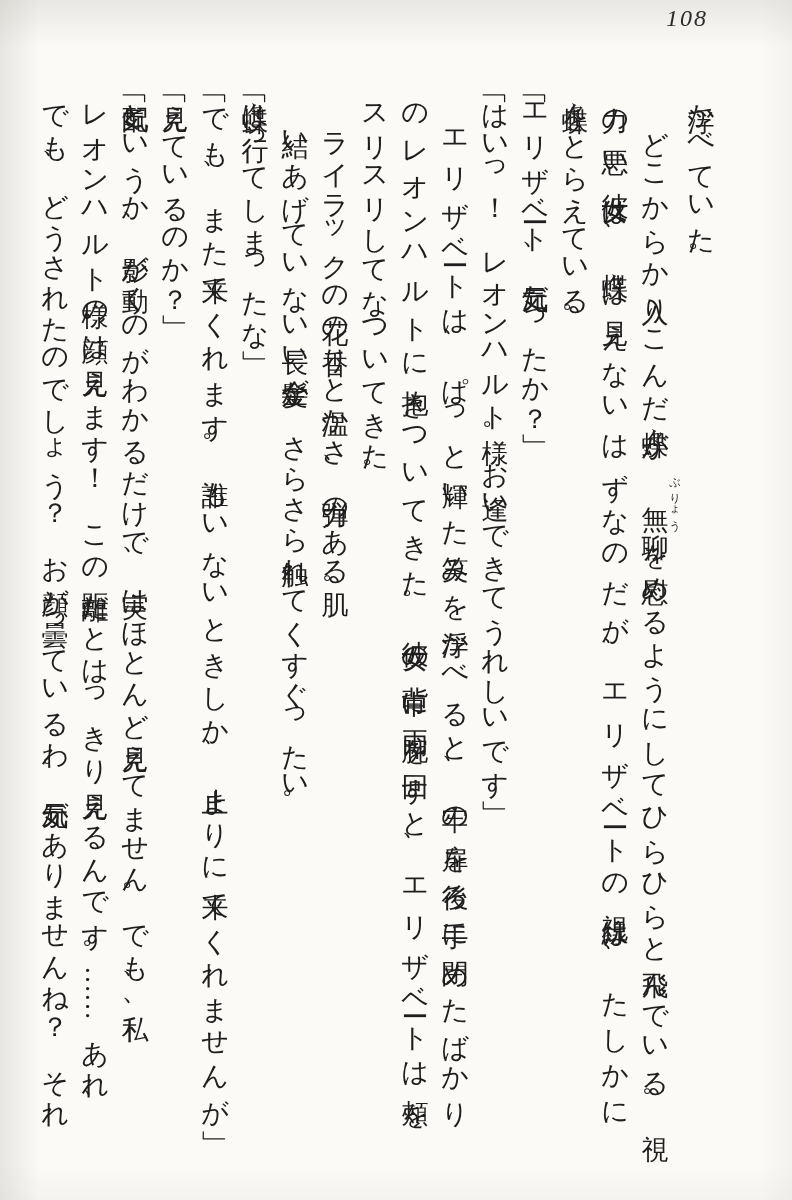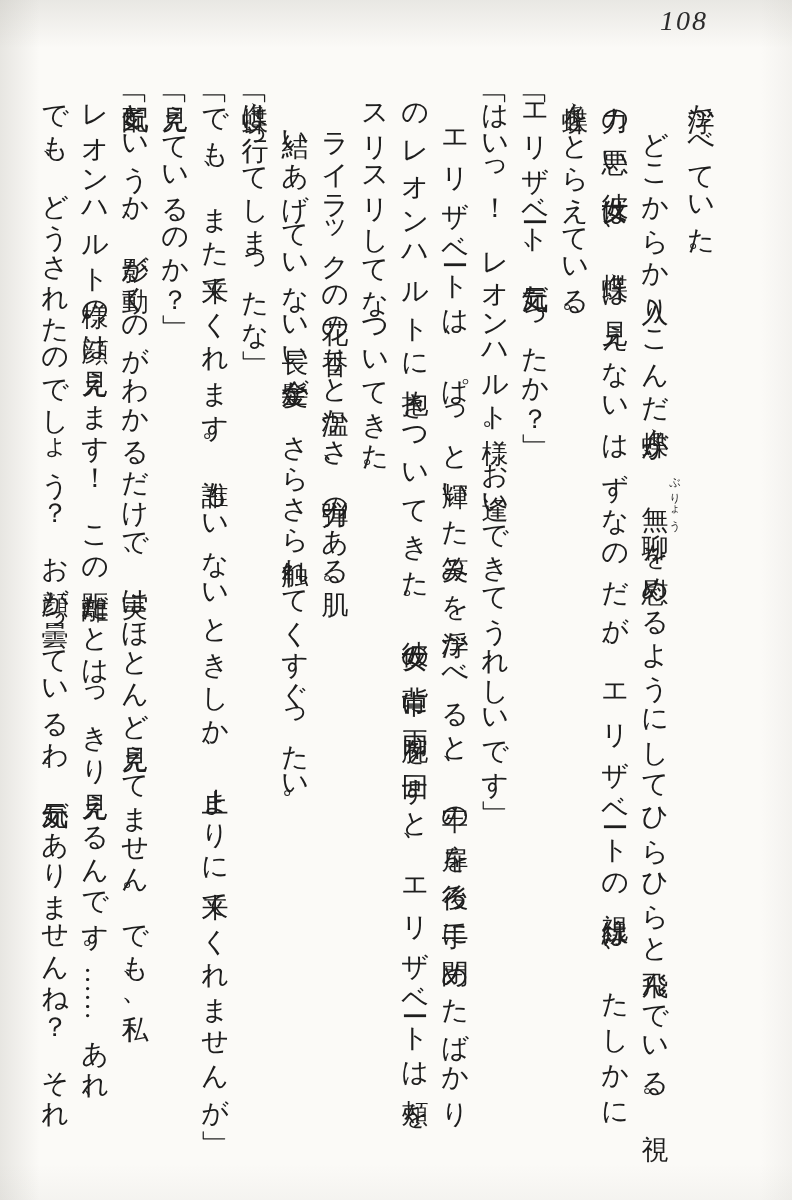--- a/index.html
+++ b/index.html
@@ -20,21 +20,21 @@
       linear-gradient(to right, rgba(185,183,176,0.30), rgba(185,183,176,0) 5%, rgba(185,183,176,0) 96%, rgba(185,183,176,0.12)),
       linear-gradient(to bottom, rgba(185,183,176,0.28), rgba(185,183,176,0) 4%, rgba(185,183,176,0) 97%, rgba(185,183,176,0.10)),
       #fbfaf7;
     font-family: "Liberation Serif", "DejaVu Serif", serif;
     color: #1e1e1e;
   }
   .page-number {
     position: absolute;
     top: 5px;
     right: 84px;
-    font-size: 28px;
+    font-size: 24px;
     font-style: italic;
     letter-spacing: 2px;
     color: #2b2b2b;
   }
   .text-block {
     position: absolute;
     top: 86px;
     right: 71px;
     height: 1028px;
     writing-mode: vertical-rl;

